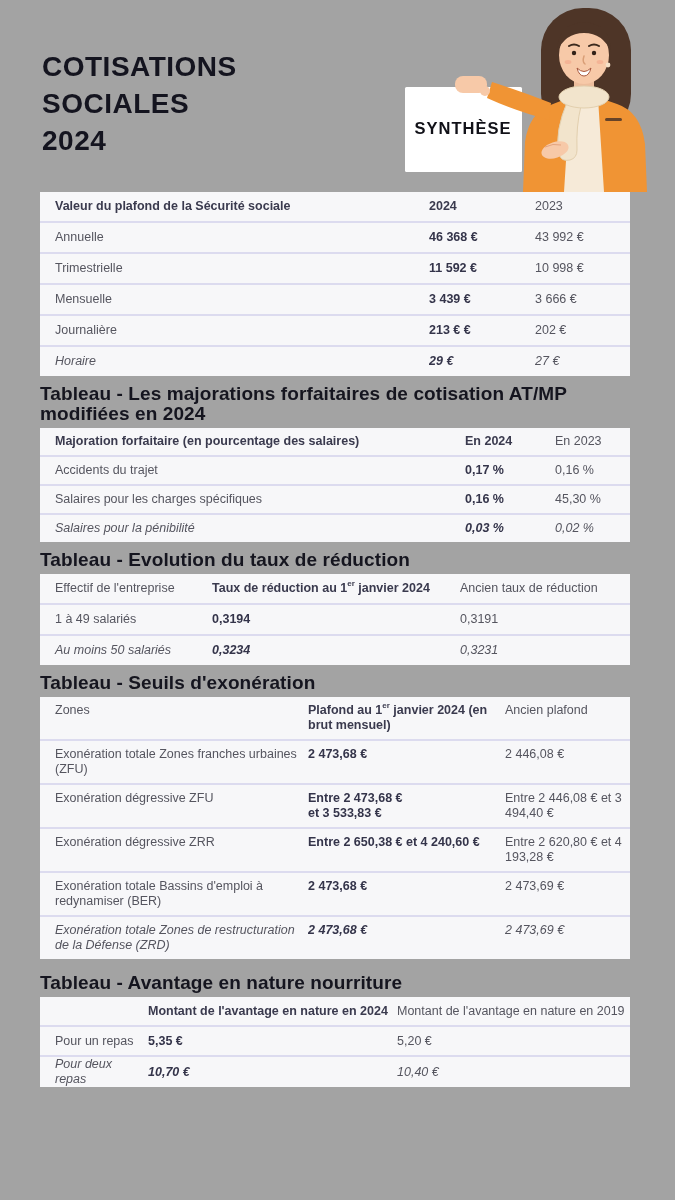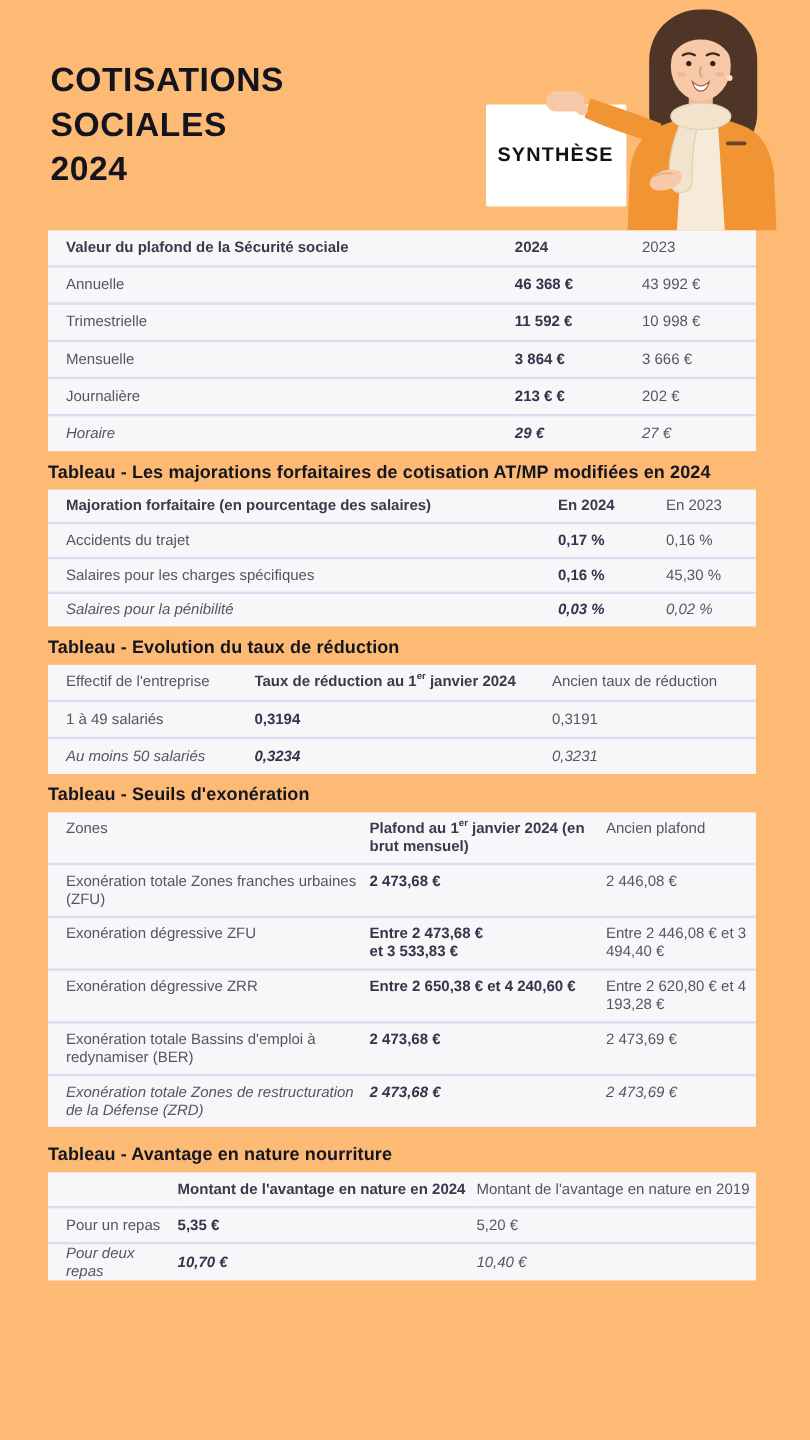--- a/index.html
+++ b/index.html
@@ -1,17 +1,17 @@
 <!DOCTYPE html>
 <html><head>
 <meta charset="utf-8">
 <style>
   html,body { margin:0; padding:0; }
   body { font-family:"Liberation Sans", sans-serif; }
-  .page { position:relative; width:675px; height:1200px; background:#fdba74; overflow:hidden; }
+  .page { position:relative; width:675px; height:1200px; background:#a3a3a3; overflow:hidden; }
 
   .title { position:absolute; left:42px; top:48px; font-size:28px; font-weight:800;
            color:#14141f; line-height:37px; letter-spacing:0.5px; }
 
   .hero { position:absolute; left:395px; top:0; width:280px; height:192px; }
 
   .tables { position:absolute; left:40px; top:192px; width:590px; }
 
   table { border-collapse:collapse; width:590px; background:#f7f7f9; table-layout:fixed; }
   td { font-size:12.5px; color:#55555f; vertical-align:middle; text-align:left;
@@ -28,21 +28,21 @@
   .t1 td { height:29px; }
   .t2 td { height:27px; }
   .t3 td { height:29px; }
   .t5 td { height:28px; }
 
   .t4 td { vertical-align:top; padding-top:6px; padding-bottom:6px; padding-right:8px; }
   .pre { white-space:pre-line; }
 
   sup { font-size:8px; position:relative; top:-1px; vertical-align:super; line-height:0; }
 
-  .section-heading { font-size:15px; font-weight:bold; color:#15151f; line-height:20px;
+  .section-heading { font-size:19px; font-weight:bold; color:#15151f; line-height:20px;
                      margin:8px 0 4px 0; letter-spacing:0.1px; }
   .section-heading.last { margin-top:14px; }
 </style>
 </head>
 <body>
 
 <div class="page">
 
   <div class="title">
     <div>COTISATIONS</div>
@@ -121,21 +121,21 @@
         <td class="v24">46 368 €</td>
         <td class="v23">43 992 €</td>
       </tr>
       <tr>
         <td class="c1">Trimestrielle</td>
         <td class="v24">11 592 €</td>
         <td class="v23">10 998 €</td>
       </tr>
       <tr>
         <td class="c1">Mensuelle</td>
-        <td class="v24">3 864 €</td>
+        <td class="v24">3 439 €</td>
         <td class="v23">3 666 €</td>
       </tr>
       <tr>
         <td class="c1">Journalière</td>
         <td class="v24">213 € €</td>
         <td class="v23">202 €</td>
       </tr>
       <tr>
         <td class="c1">Horaire</td>
         <td class="v24">29 €</td>

